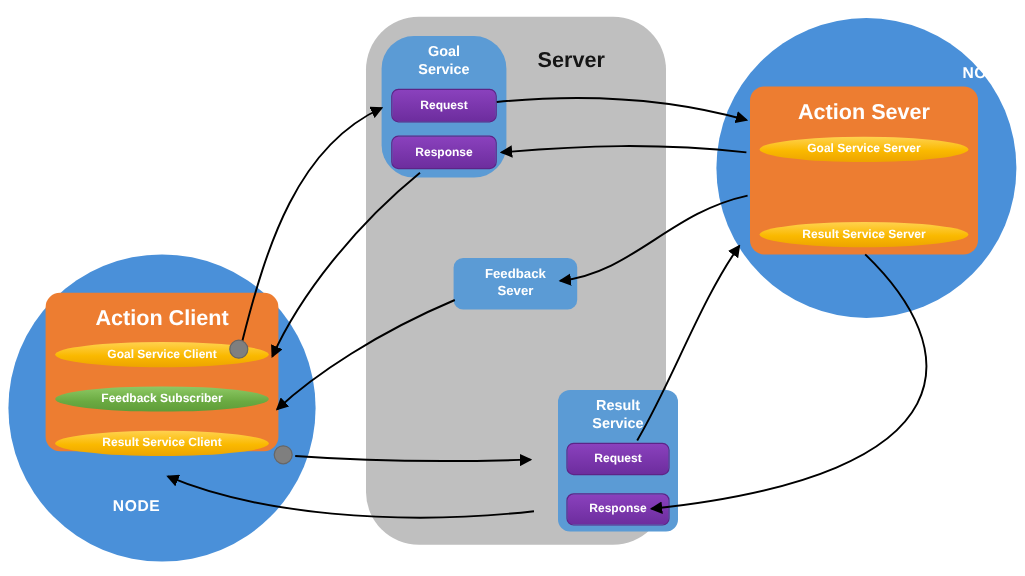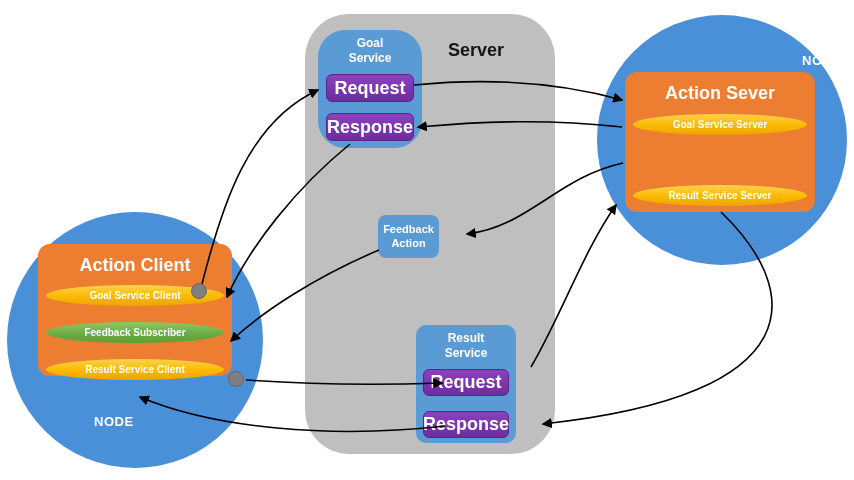--- a/index.html
+++ b/index.html
@@ -31,32 +31,32 @@
   .pill-gold{background:linear-gradient(180deg,#ffd24f 0%,#fab900 55%,#eda400 100%);text-align:right;}
   .pill-green{background:linear-gradient(180deg,#8ec965 0%,#6aaa41 60%,#5f9c39 100%);}
   .server-box .pill{left:8px;width:174px;height:21px;}
   .client-box .pill{left:8px;width:178px;height:21px;}
   .pill-1{top:42px;} .server-box .pill-2{top:79px;} .server-box .pill-3{top:113px;}
   .client-box .pill-1{top:41px;} .client-box .pill-2{top:78px;} .client-box .pill-3{top:115px;}
 
   
   .blue-box{background:#5b9bd5;border-radius:10px;color:#ffffff;}
   .goal-box{left:318px;top:30px;width:104px;height:118px;border-radius:27px;}
-  .result-box{left:416px;top:325px;width:100px;height:118px;}
+  .result-box{left:465px;top:325px;width:100px;height:118px;}
   .blue-title{left:0;top:6px;width:100%;text-align:center;font-weight:bold;font-size:12px;line-height:1.25;}
   .blue-title span{display:block;}
   .purple-btn{background:linear-gradient(180deg,#8a41bd 0%,#6d2d9e 100%);border:1px solid #5d2487;
-              border-radius:6px;color:#ffffff;font-weight:bold;font-size:18px;
+              border-radius:6px;color:#ffffff;font-weight:bold;font-size:10px;
               display:flex;align-items:center;justify-content:center;box-sizing:border-box;}
   .goal-box .purple-btn{left:8px;width:88px;height:28px;}
   .goal-request{top:44px;} .goal-response{top:83px;}
   .result-box .purple-btn{left:7px;width:86px;height:27px;}
   .result-request{top:44px;} .result-response{top:86px;}
 
-  .topic-box{left:378px;top:215px;width:61px;height:43px;border-radius:8px;
+  .topic-box{left:378px;top:215px;width:103px;height:43px;border-radius:8px;
              display:flex;flex-direction:column;align-items:center;justify-content:center;
              font-weight:bold;font-size:11px;line-height:1.25;}
   .topic-box span{display:block;}
 
   
   .arrows{left:0;top:0;width:854px;height:480px;z-index:50;pointer-events:none;}
   .dot{width:16px;height:16px;border-radius:50%;background:#7f7f7f;border:1px solid #666666;
        box-sizing:border-box;z-index:60;}
   .dot-goal{left:191px;top:283px;}
   .dot-result{left:228px;top:371px;}
@@ -95,21 +95,21 @@
     <div class="abs blue-title">
       <span>Goal</span>
       <span>Service</span>
     </div>
     <div class="abs purple-btn goal-request">Request</div>
     <div class="abs purple-btn goal-response">Response</div>
   </div>
 
   <div class="abs blue-box topic-box">
     <span>Feedback</span>
-    <span>Action</span>
+    <span>Sever</span>
   </div>
 
   <div class="abs blue-box result-box">
     <div class="abs blue-title">
       <span>Result</span>
       <span>Service</span>
     </div>
     <div class="abs purple-btn result-request">Request</div>
     <div class="abs purple-btn result-response">Response</div>
   </div>

